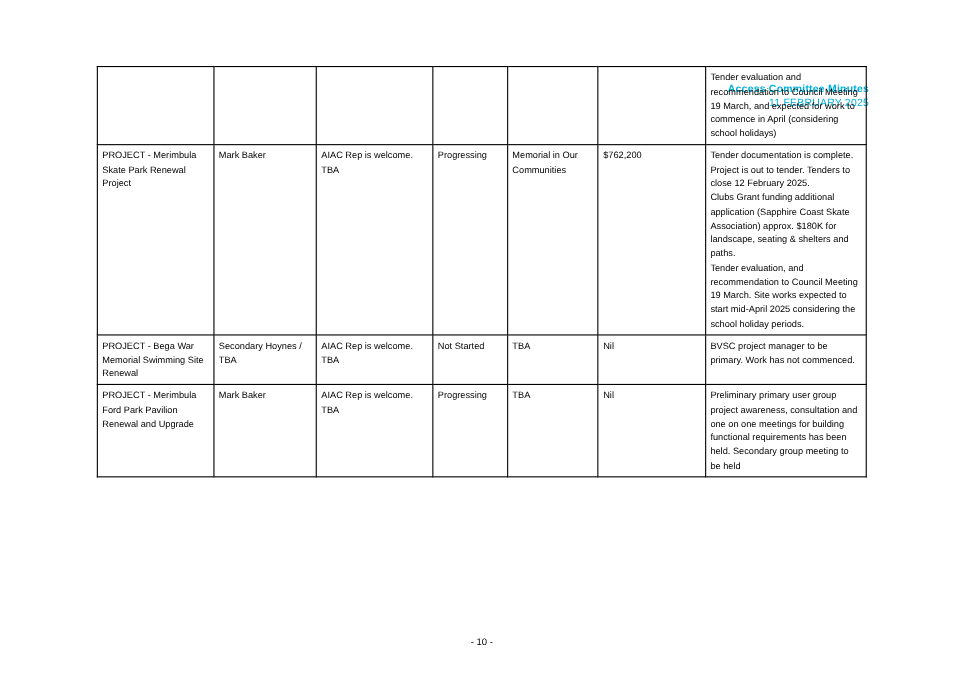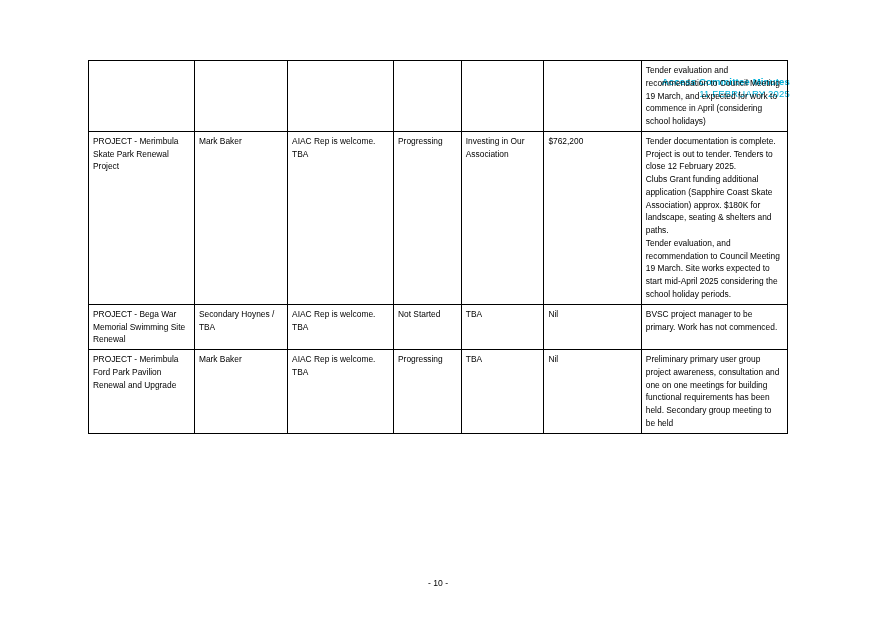--- a/index.html
+++ b/index.html
@@ -131,21 +131,21 @@
         <td>
             <span class="cell-text">Mark Baker</span>
           </td>
         <td>
             <span class="cell-text">AIAC Rep is welcome. TBA</span>
           </td>
         <td>
             <span class="cell-text">Progressing</span>
           </td>
         <td>
-            <span class="cell-text">Investing in Our Association</span>
+            <span class="cell-text">Memorial in Our Communities</span>
           </td>
         <td>
             <span class="cell-text">$762,200</span>
           </td>
         <td>
             <span class="cell-text">Tender documentation is complete. Project is out to tender. Tenders to close 12 February 2025.
 Clubs Grant funding additional application (Sapphire Coast Skate Association) approx. $180K for landscape, seating &amp; shelters and paths.
 Tender evaluation, and recommendation to Council Meeting 19 March. Site works expected to start mid-April 2025 considering the school holiday periods.</span>
           </td>
       </tr>

